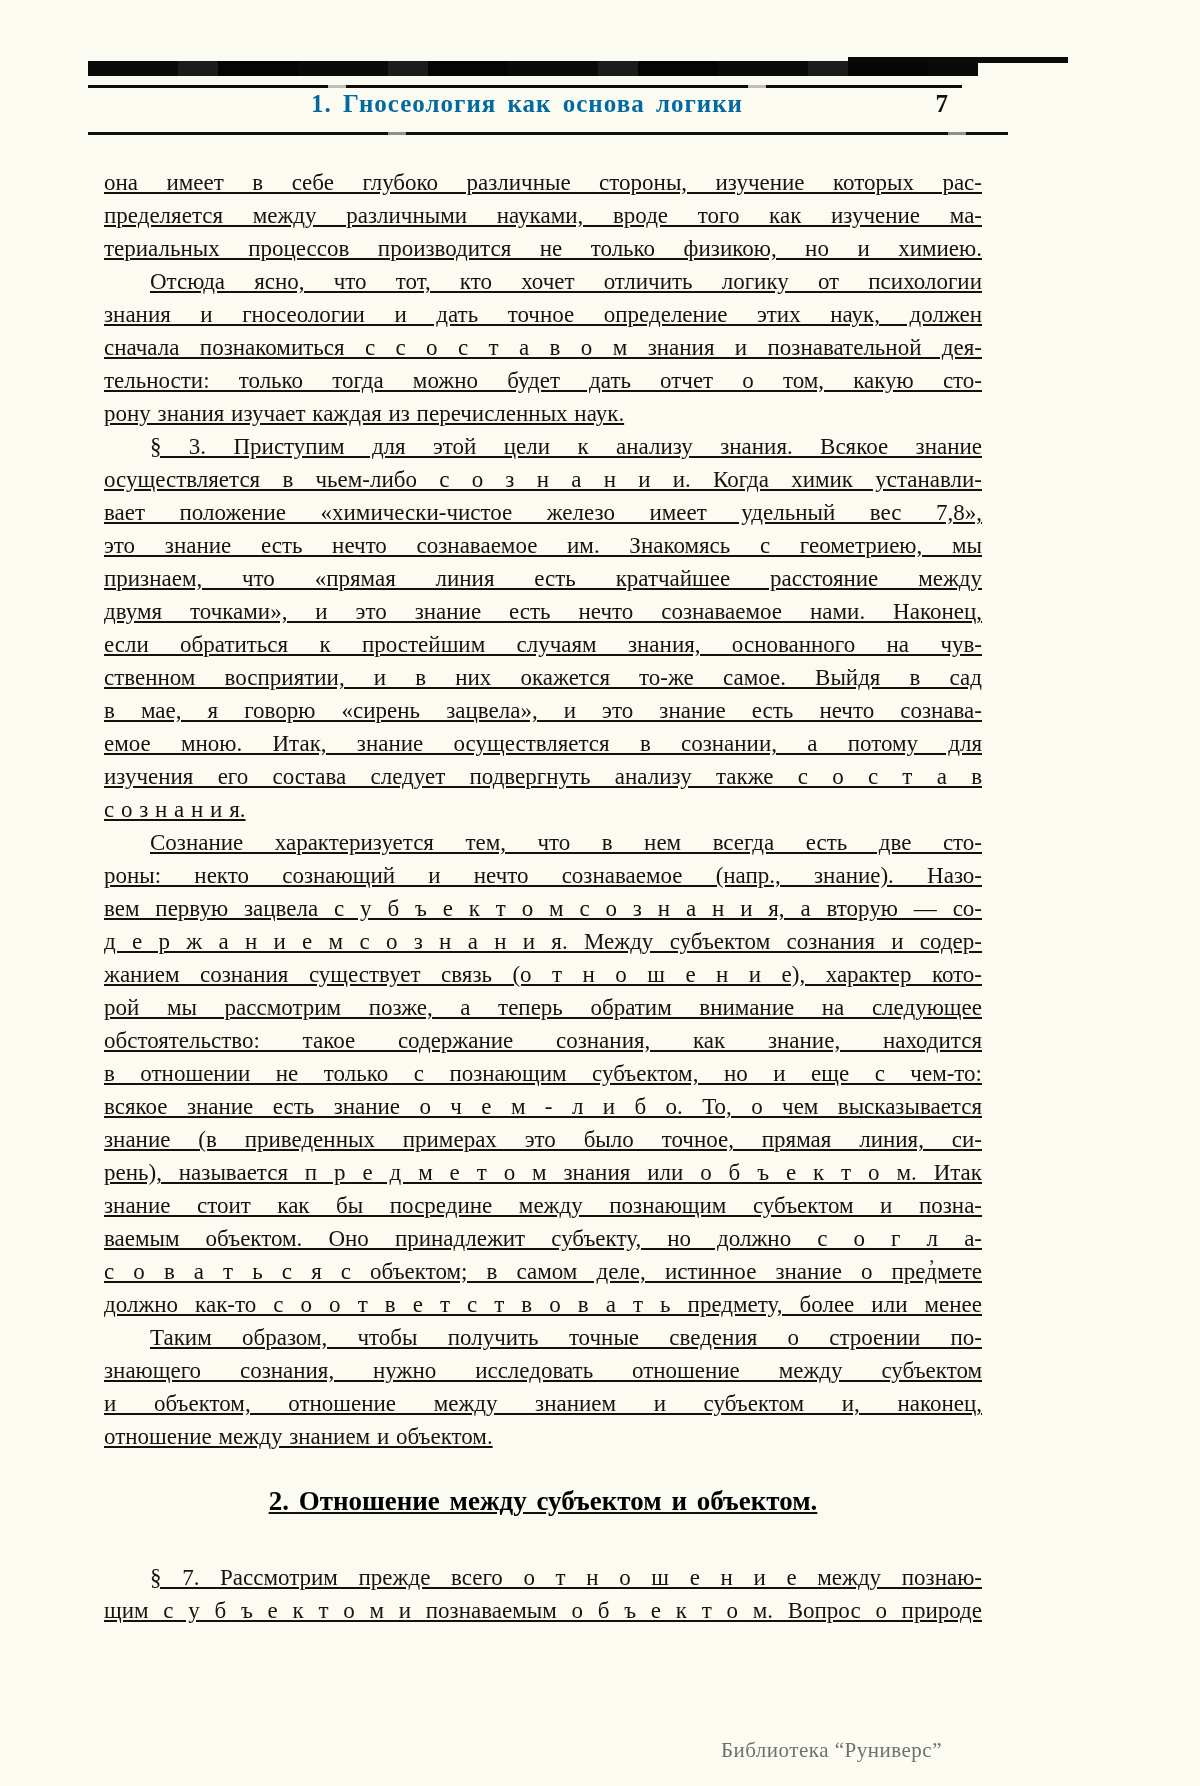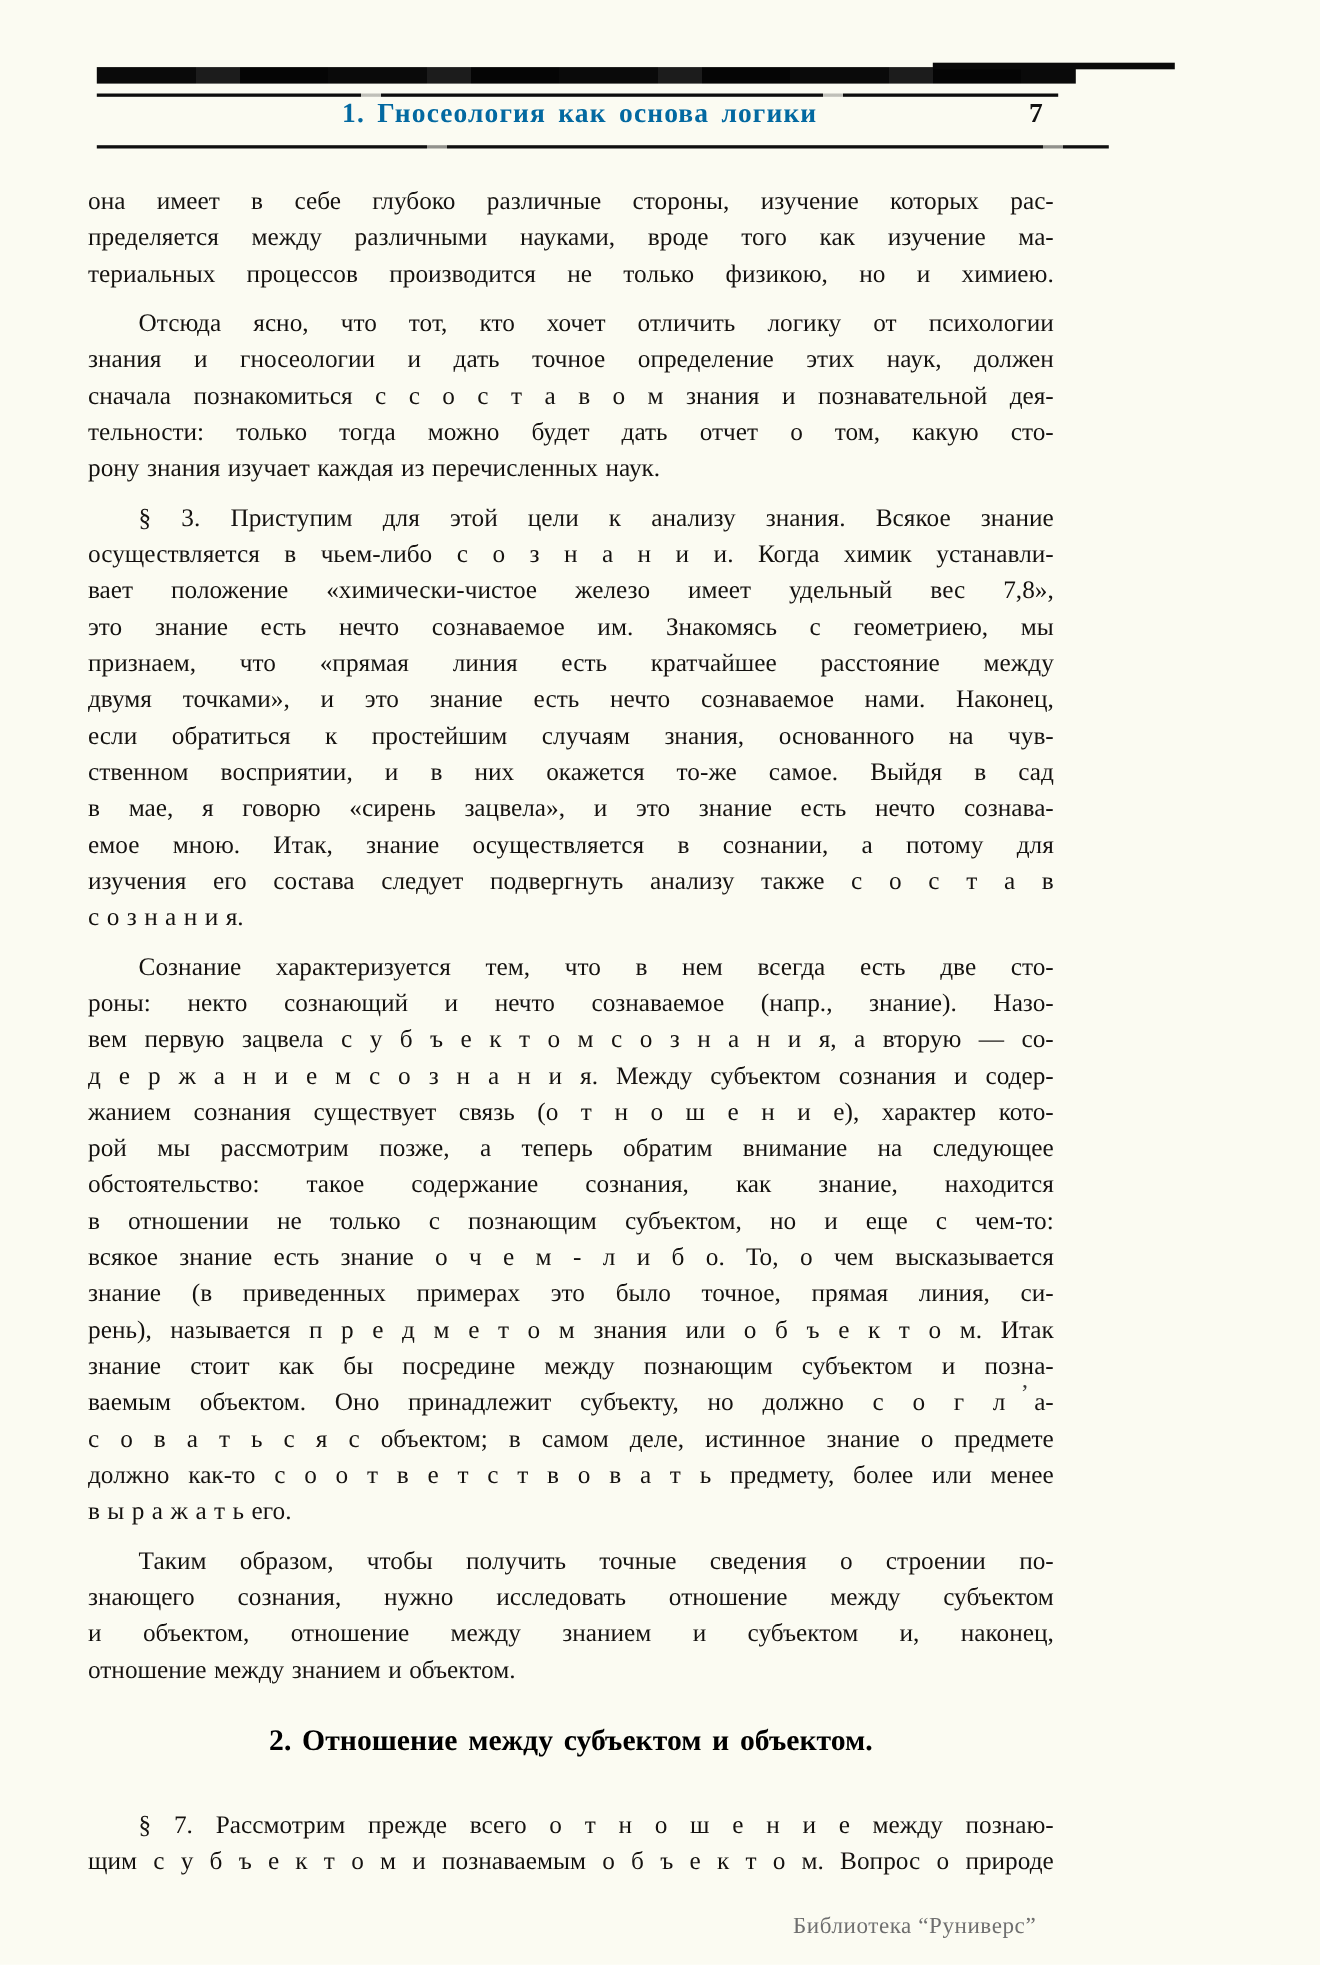--- a/index.html
+++ b/index.html
@@ -45,31 +45,31 @@
     position: absolute; right: 18px; top: 0;
     font-size: 25px; font-weight: 600; color: #121212;
   }
   .rule-header {
     position: absolute; left: 88px; top: 132px;
     width: 920px; height: 3px;
     background: repeating-linear-gradient(90deg,
       #101010 0 300px, rgba(16,16,16,.45) 300px 318px, #101010 318px 560px);
   }
   .content {
-    position: absolute; left: 80px; top: 166px; width: 878px;
+    position: absolute; left: 104px; top: 166px; width: 878px; text-decoration: underline;
   }
   .line {
     font-size: 23px;
     line-height: 33px;
     color: #151210;
     word-spacing: 1px;
     white-space: normal;
   }
   .line.just { text-align: justify; text-align-last: justify; }
-  .line.indent { padding-left: 46px; margin-top: 12px; }
+  .line.indent { padding-left: 46px; }
   .section-heading {
     margin: 30px 0 42px 0;
     text-align: center;
     font-size: 27px; line-height: 36px;
     font-weight: bold;
     color: #000000;
     word-spacing: 3px;
   }
   .scan-artifact {
     position: absolute; left: 928px; top: 1254px;
@@ -125,21 +125,20 @@
         <div class="line just">рой мы рассмотрим позже, а теперь обратим внимание на следующее</div>
         <div class="line just">обстоятельство: такое содержание сознания, как знание, находится</div>
         <div class="line just">в отношении не только с познающим субъектом, но и еще с чем-то:</div>
         <div class="line just">всякое знание есть знание о ч е м - л и б о. То, о чем высказывается</div>
         <div class="line just">знание (в приведенных примерах это было точное, прямая линия, си-</div>
         <div class="line just">рень), называется п р е д м е т о м знания или о б ъ е к т о м. Итак</div>
         <div class="line just">знание стоит как бы посредине между познающим субъектом и позна-</div>
         <div class="line just">ваемым объектом. Оно принадлежит субъекту, но должно с о г л а-</div>
         <div class="line just">с о в а т ь с я с объектом; в самом деле, истинное знание о предмете</div>
         <div class="line just">должно как-то с о о т в е т с т в о в а т ь предмету, более или менее</div>
-        <div class="line">в ы р а ж а т ь его.</div>
         <div class="line indent just">Таким образом, чтобы получить точные сведения о строении по-</div>
         <div class="line just">знающего сознания, нужно исследовать отношение между субъектом</div>
         <div class="line just">и объектом, отношение между знанием и субъектом и, наконец,</div>
         <div class="line">отношение между знанием и объектом.</div>
       </div>
     <h2 class="section-heading">2.  Отношение  между  субъектом  и  объектом.</h2>
     <div>
         <div class="line indent just">§ 7. Рассмотрим прежде всего о т н о ш е н и е между познаю-</div>
         <div class="line just">щим с у б ъ е к т о м и познаваемым о б ъ е к т о м. Вопрос о природе</div>
       </div>

